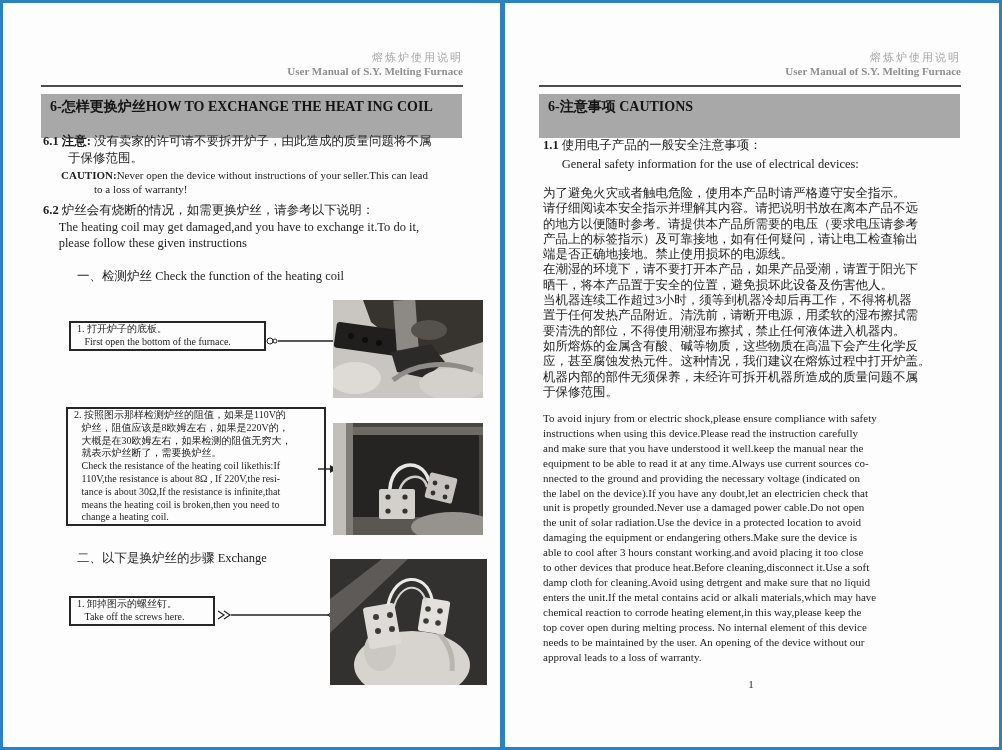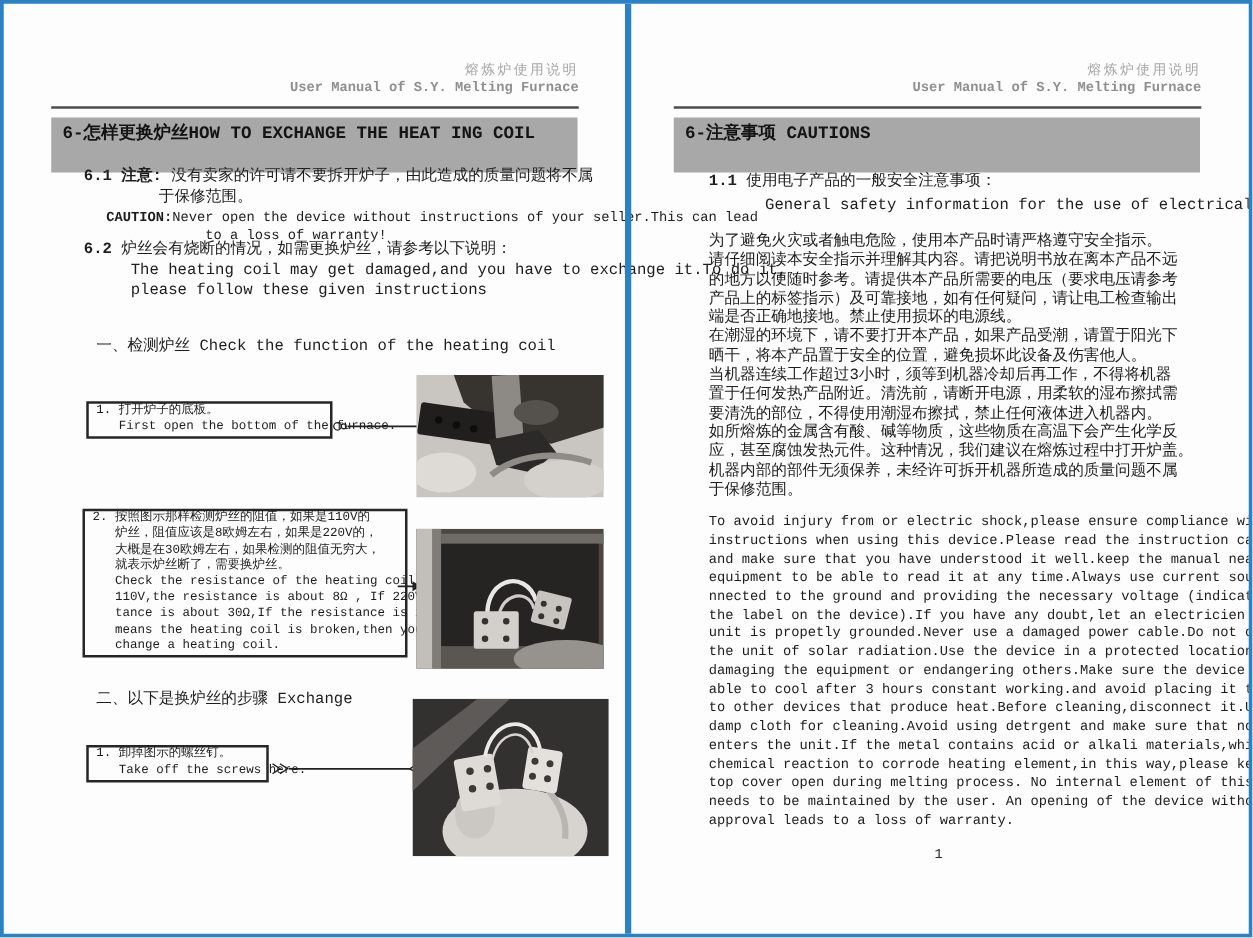--- a/index.html
+++ b/index.html
@@ -1,31 +1,31 @@
 <!DOCTYPE html>
 <html><head>
 <meta charset="utf-8">
 <style>
   html,body{margin:0;padding:0;background:#e8e8e8;}
   .canvas{
     position:relative;width:1002px;height:750px;box-sizing:border-box;
     background:#fdfdfd;border:3px solid #2a82c5;overflow:hidden;
-    font-family:Liberation Mono, monospace;color:#1d1d1d;
+    font-family:Liberation Serif, serif;color:#1d1d1d;
   }
   .divider{position:absolute;left:497px;top:0;width:5px;height:750px;background:#2a82c5;}
   .hdr{position:absolute;top:48px;width:300px;text-align:right;line-height:13.5px;}
   .hdr-cn{font-size:11px;color:#a6a6a6;letter-spacing:2px;}
   .hdr-en{font-size:11px;font-weight:bold;color:#8f8f8f;}
   .rule{position:absolute;top:82px;width:422px;height:2px;background:#4c4c4c;}
   .secbar{
     position:absolute;top:91px;height:44px;width:421px;background:#a8a8a8;
     color:#141414;font-weight:bold;font-size:14px;line-height:26px;
     padding-left:9px;box-sizing:border-box;white-space:pre;
   }
-  .block{position:absolute;white-space:pre;font-size:12.5px;line-height:17px;margin-left:24px;}
+  .block{position:absolute;white-space:pre;font-size:12.5px;line-height:17px;}
   .lbl{font-weight:bold;}
   .caution{font-size:11px;line-height:14px;}
   .heading{position:absolute;white-space:pre;font-size:12.5px;}
   .ibox{
     position:absolute;border:2px solid #262626;padding:0 6px;background:#fdfdfd;
     font-size:10px;line-height:12.8px;white-space:pre;box-sizing:border-box;
   }
   .photo{position:absolute;line-height:0;}
   .conn{position:absolute;line-height:0;}
   .pageno{position:absolute;font-size:11px;color:#2a2a2a;}
@@ -42,21 +42,21 @@
     </div>
     <div class="rule" style="left:38px;"></div>
     <div class="secbar" style="left:38px;">6-怎样更换炉丝HOW TO EXCHANGE THE HEAT ING COIL</div>
 
     <div class="block" style="left:40px;top:130px;"><span class="lbl">6.1 注意:</span><span> 没有卖家的许可请不要拆开炉子，由此造成的质量问题将不属
         于保修范围。</span></div>
 
     <div class="block caution" style="left:58px;top:165px;"><span class="lbl">CAUTION:</span><span>Never open the device without instructions of your seller.This can lead
             to a loss of warranty!</span></div>
 
-    <div class="block" style="left:40px;top:188px;line-height:16.5px;"><span class="lbl">6.2</span><span> 炉丝会有烧断的情况，如需更换炉丝，请参考以下说明：
+    <div class="block" style="left:40px;top:199px;line-height:16.5px;"><span class="lbl">6.2</span><span> 炉丝会有烧断的情况，如需更换炉丝，请参考以下说明：
      The heating coil may get damaged,and you have to exchange it.To do it,
      please follow these given instructions</span></div>
 
     <div class="heading" style="left:74px;top:265px;">一、检测炉丝 Check the function of the heating coil</div>
 
     <div class="ibox" style="left:66px;top:318px;width:197px;">1. 打开炉子的底板。
    First open the bottom of the furnace.</div>
 
     <div class="conn" style="left:262px;top:331px;">
       <svg width="94" height="14" viewBox="0 0 94 14">

